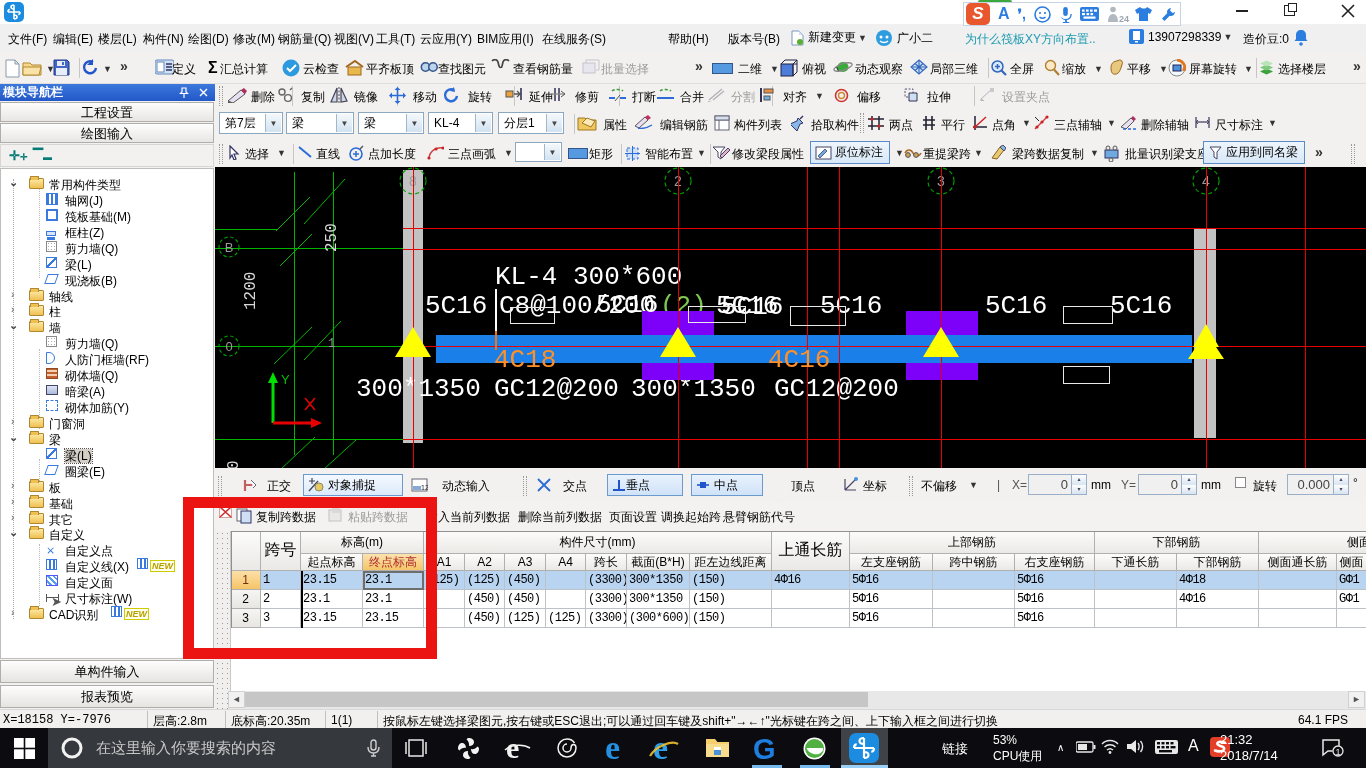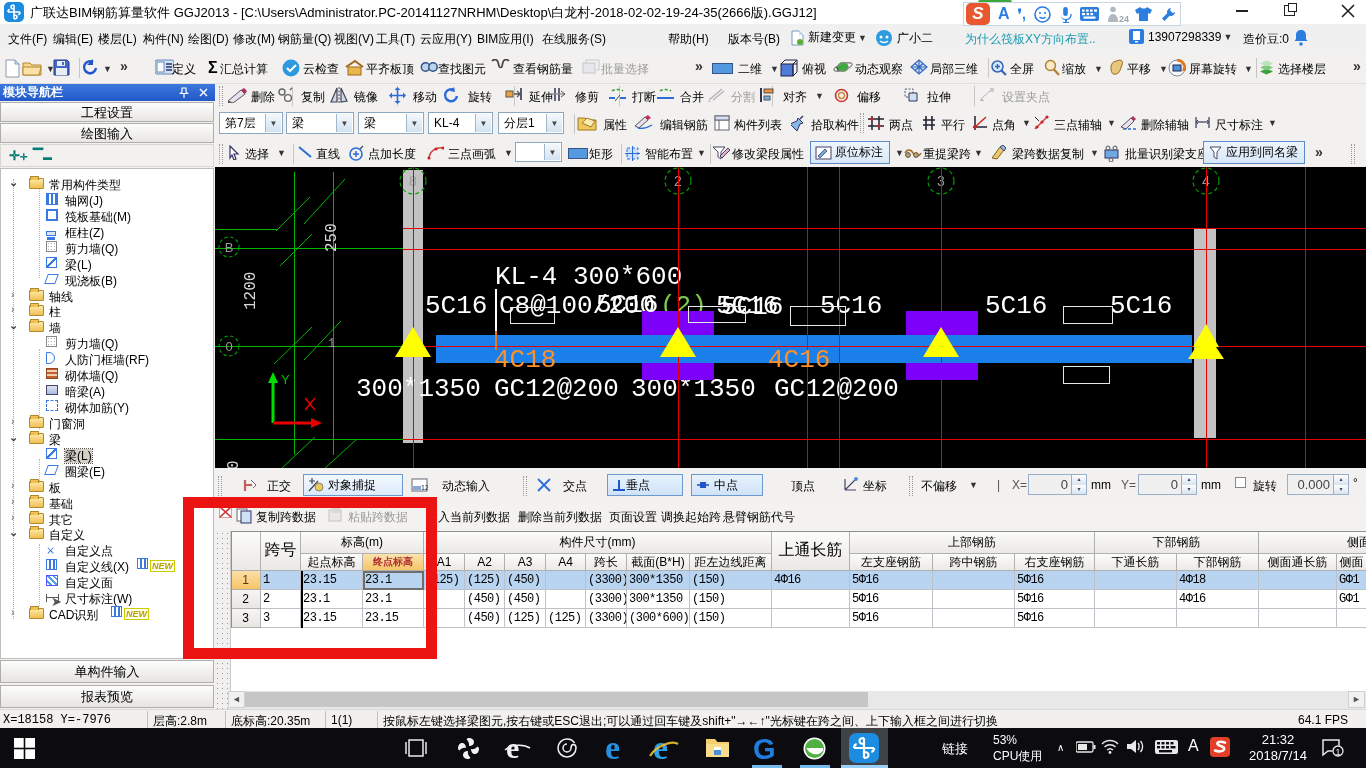--- a/index.html
+++ b/index.html
@@ -49,21 +49,20 @@
 <body>
 
 <div class="ab" id="titlebar" style="left:0;top:0;width:1366px;height:24px;background:#fff">
   <div class="ab" style="left:4px;top:2px;width:20px;height:20px;background:#1b8ce0;border-radius:5px">
     <svg width="20" height="20" viewBox="0 0 20 20">
         <g stroke="#fff" stroke-width="1.6" fill="none">
           <path d="M10 3v14M10 3c-2 0-3 1-3 2s1 2 3 2M10 17c2 0 3-1 3-2s-1-2-3-2M4 10h12M4 10c0-1.5.8-2.5 1.8-2.5M16 10c0 1.5-.8 2.5-1.8 2.5"></path>
         </g>
       </svg>
   </div>
-  <div class="ab" style="left:30px;top:4px;font-size:13px;color:#000;white-space:nowrap">广联达BIM钢筋算量软件 GGJ2013 - [C:\Users\Administrator.PC-20141127NRHM\Desktop\白龙村-2018-02-02-19-24-35(2666版).GGJ12]</div>
   <div class="ab" style="left:1236px;top:10px;width:12px;height:2px;background:#222"></div>
   <div class="ab" style="left:1284px;top:5px;width:11px;height:11px;border:1.5px solid #222"></div>
   <div class="ab" style="left:1288px;top:3px;width:9px;height:9px;border:1.5px solid #222;background:#fff"></div>
   <svg class="ab" style="left:1340px;top:3px" width="16" height="16" viewBox="0 0 16 16">
       <path d="M2 2l12 12M14 2L2 14" stroke="#222" stroke-width="1.6"></path>
     </svg>
 
   <div class="ab" style="left:978px;top:0;width:34px;height:5px;background:#3aa83a;border-radius:2px"></div>
   <div class="ab" style="left:963px;top:2px;width:218px;height:24px;background:#fff;border:1px solid #c8d4e0;display:flex;align-items:center;z-index:40">
     <span style="width:24px;height:22px;margin-left:2px;background:#e8572e;border-radius:5px;color:#fff;font-weight:bold;font-size:17px;text-align:center;line-height:21px;font-style:italic">S</span>
@@ -858,21 +857,21 @@
   <div class="ab" style="left:0;top:0;width:16px;height:178px;background:#f0efed;border-right:1px solid #c8c8c8;background-image:radial-gradient(#9a9a9a 0.8px,transparent 0.8px);background-size:5px 5px"></div>
   <div class="ab" style="left:16px;top:0px;width:30px;height:40px;border-right:1px solid #b0b0b0;border-bottom:1px solid #b0b0b0;background:linear-gradient(#fcfcfb,#ebe9e6);color:#000;font-size:12px;display:flex;align-items:center;justify-content:center;white-space:nowrap;overflow:hidden;"></div>
   <div class="ab" style="left:46px;top:0px;width:40px;height:40px;border-right:1px solid #b0b0b0;border-bottom:1px solid #b0b0b0;background:linear-gradient(#fcfcfb,#ebe9e6);color:#000;font-size:16px;display:flex;align-items:center;justify-content:center;white-space:nowrap;overflow:hidden;text-align:right;">跨号</div>
   <div class="ab" style="left:86px;top:0px;width:123px;height:23px;border-right:1px solid #b0b0b0;border-bottom:1px solid #b0b0b0;background:linear-gradient(#fcfcfb,#ebe9e6);color:#000;font-size:12px;display:flex;align-items:center;justify-content:center;white-space:nowrap;overflow:hidden;">标高(m)</div>
   <div class="ab" style="left:209px;top:0px;width:348px;height:23px;border-right:1px solid #b0b0b0;border-bottom:1px solid #b0b0b0;background:linear-gradient(#fcfcfb,#ebe9e6);color:#000;font-size:12px;display:flex;align-items:center;justify-content:center;white-space:nowrap;overflow:hidden;">构件尺寸(mm)</div>
   <div class="ab" style="left:557px;top:0px;width:78px;height:40px;border-right:1px solid #b0b0b0;border-bottom:1px solid #b0b0b0;background:linear-gradient(#fcfcfb,#ebe9e6);color:#000;font-size:16px;display:flex;align-items:center;justify-content:center;white-space:nowrap;overflow:hidden;">上通长筋</div>
   <div class="ab" style="left:635px;top:0px;width:245px;height:23px;border-right:1px solid #b0b0b0;border-bottom:1px solid #b0b0b0;background:linear-gradient(#fcfcfb,#ebe9e6);color:#000;font-size:12px;display:flex;align-items:center;justify-content:center;white-space:nowrap;overflow:hidden;">上部钢筋</div>
   <div class="ab" style="left:880px;top:0px;width:164px;height:23px;border-right:1px solid #b0b0b0;border-bottom:1px solid #b0b0b0;background:linear-gradient(#fcfcfb,#ebe9e6);color:#000;font-size:12px;display:flex;align-items:center;justify-content:center;white-space:nowrap;overflow:hidden;">下部钢筋</div>
   <div class="ab" style="left:1044px;top:0px;width:108px;height:23px;border-right:1px solid #b0b0b0;border-bottom:1px solid #b0b0b0;background:linear-gradient(#fcfcfb,#ebe9e6);color:#000;font-size:12px;display:flex;align-items:center;justify-content:center;white-space:nowrap;overflow:hidden;justify-content:flex-start;padding-left:88px;">侧面钢</div>
   <div class="ab" style="left:86px;top:23px;width:62px;height:17px;border-right:1px solid #b0b0b0;border-bottom:1px solid #b0b0b0;background:linear-gradient(#fcfcfb,#ebe9e6);color:#000;font-size:12px;display:flex;align-items:center;justify-content:center;white-space:nowrap;overflow:hidden;">起点标高</div>
-  <div class="ab" style="left:148px;top:23px;width:61px;height:17px;border-right:1px solid #b0b0b0;border-bottom:1px solid #b0b0b0;background:linear-gradient(#fbe3b0,#f5c568);color:#b03030;font-size:10px;display:flex;align-items:center;justify-content:center;white-space:nowrap;overflow:hidden;font-weight:bold;">终点标高</div>
+  <div class="ab" style="left:148px;top:23px;width:61px;height:17px;border-right:1px solid #b0b0b0;border-bottom:1px solid #b0b0b0;background:linear-gradient(#fbe3b0,#f5c568);color:#b03030;font-size:12px;display:flex;align-items:center;justify-content:center;white-space:nowrap;overflow:hidden;">终点标高</div>
   <div class="ab" style="left:209px;top:23px;width:41px;height:17px;border-right:1px solid #b0b0b0;border-bottom:1px solid #b0b0b0;background:linear-gradient(#fcfcfb,#ebe9e6);color:#000;font-size:12px;display:flex;align-items:center;justify-content:center;white-space:nowrap;overflow:hidden;">A1</div>
   <div class="ab" style="left:250px;top:23px;width:40px;height:17px;border-right:1px solid #b0b0b0;border-bottom:1px solid #b0b0b0;background:linear-gradient(#fcfcfb,#ebe9e6);color:#000;font-size:12px;display:flex;align-items:center;justify-content:center;white-space:nowrap;overflow:hidden;">A2</div>
   <div class="ab" style="left:290px;top:23px;width:41px;height:17px;border-right:1px solid #b0b0b0;border-bottom:1px solid #b0b0b0;background:linear-gradient(#fcfcfb,#ebe9e6);color:#000;font-size:12px;display:flex;align-items:center;justify-content:center;white-space:nowrap;overflow:hidden;">A3</div>
   <div class="ab" style="left:331px;top:23px;width:40px;height:17px;border-right:1px solid #b0b0b0;border-bottom:1px solid #b0b0b0;background:linear-gradient(#fcfcfb,#ebe9e6);color:#000;font-size:12px;display:flex;align-items:center;justify-content:center;white-space:nowrap;overflow:hidden;">A4</div>
   <div class="ab" style="left:371px;top:23px;width:41px;height:17px;border-right:1px solid #b0b0b0;border-bottom:1px solid #b0b0b0;background:linear-gradient(#fcfcfb,#ebe9e6);color:#000;font-size:12px;display:flex;align-items:center;justify-content:center;white-space:nowrap;overflow:hidden;">跨长</div>
   <div class="ab" style="left:412px;top:23px;width:63px;height:17px;border-right:1px solid #b0b0b0;border-bottom:1px solid #b0b0b0;background:linear-gradient(#fcfcfb,#ebe9e6);color:#000;font-size:12px;display:flex;align-items:center;justify-content:center;white-space:nowrap;overflow:hidden;">截面(B*H)</div>
   <div class="ab" style="left:475px;top:23px;width:82px;height:17px;border-right:1px solid #b0b0b0;border-bottom:1px solid #b0b0b0;background:linear-gradient(#fcfcfb,#ebe9e6);color:#000;font-size:12px;display:flex;align-items:center;justify-content:center;white-space:nowrap;overflow:hidden;">距左边线距离</div>
   <div class="ab" style="left:635px;top:23px;width:83px;height:17px;border-right:1px solid #b0b0b0;border-bottom:1px solid #b0b0b0;background:linear-gradient(#fcfcfb,#ebe9e6);color:#000;font-size:12px;display:flex;align-items:center;justify-content:center;white-space:nowrap;overflow:hidden;">左支座钢筋</div>
   <div class="ab" style="left:718px;top:23px;width:82px;height:17px;border-right:1px solid #b0b0b0;border-bottom:1px solid #b0b0b0;background:linear-gradient(#fcfcfb,#ebe9e6);color:#000;font-size:12px;display:flex;align-items:center;justify-content:center;white-space:nowrap;overflow:hidden;">跨中钢筋</div>
   <div class="ab" style="left:800px;top:23px;width:80px;height:17px;border-right:1px solid #b0b0b0;border-bottom:1px solid #b0b0b0;background:linear-gradient(#fcfcfb,#ebe9e6);color:#000;font-size:12px;display:flex;align-items:center;justify-content:center;white-space:nowrap;overflow:hidden;">右支座钢筋</div>
@@ -959,20 +958,32 @@
 
 <div class="ab" id="taskbar" style="left:0;top:728px;width:1366px;height:40px;background:#0c0c10;color:#fff">
   <svg class="ab" style="left:14px;top:10px" width="21" height="21" viewBox="0 0 21 21">
       <g fill="#fff">
         <rect x="0" y="0" width="9.7" height="9.7"></rect>
         <rect x="11.3" y="0" width="9.7" height="9.7"></rect>
         <rect x="0" y="11.3" width="9.7" height="9.7"></rect>
         <rect x="11.3" y="11.3" width="9.7" height="9.7"></rect>
       </g>
     </svg>
+  <div class="ab" style="left:48px;top:0;width:344px;height:40px;background:#35383d;display:flex;align-items:center">
+    <svg style="margin-left:12px" width="24" height="24" viewBox="0 0 24 24">
+        <circle cx="12" cy="12" r="9" fill="none" stroke="#f2f2f2" stroke-width="3"></circle>
+      </svg>
+    <span style="margin-left:12px;color:#c8c8c8;font-size:15px">在这里输入你要搜索的内容</span>
+    <svg style="position:absolute;right:12px" width="13" height="18" viewBox="0 0 13 18">
+        <g fill="none" stroke="#cfcfcf" stroke-width="1.4">
+          <rect x="4" y="1" width="5" height="10" rx="2.5"></rect>
+          <path d="M1 8c0 4 2.3 6 5.5 6S12 12 12 8M6.5 14v3M4 17h5"></path>
+        </g>
+      </svg>
+  </div>
   <svg class="ab" style="left:405px;top:11px" width="22" height="18" viewBox="0 0 22 18">
       <g fill="none" stroke="#e8e8e8" stroke-width="1.5">
         <rect x="4" y="1" width="14" height="16"></rect>
         <path d="M1 3v12M21 3v12"></path>
       </g>
     </svg>
   <svg class="ab" style="left:456px;top:8px" width="25" height="25" viewBox="0 0 25 25">
       <g fill="#f2f2f2">
         <path d="M12.5 2c3 0 5.5 1.5 5.5 4s-2 4-5 4c.5-2.5-.5-5-2.5-6.5C11 2.6 11.7 2 12.5 2zM2 12.5c0-3 1.5-5.5 4-5.5s4 2 4 5c-2.5-.5-5 .5-6.5 2.5C2.6 14 2 13.3 2 12.5zM12.5 23c-3 0-5.5-1.5-5.5-4s2-4 5-4c-.5 2.5.5 5 2.5 6.5-.5.9-1.2 1.5-2 1.5zM23 12.5c0 3-1.5 5.5-4 5.5s-4-2-4-5c2.5.5 5-.5 6.5-2.5.9.5 1.5 1.2 1.5 2z"></path>
       </g>
@@ -1046,21 +1057,21 @@
         <rect x="11" y="6" width="3" height="2.4"></rect>
         <rect x="15.5" y="6" width="5" height="2.4"></rect>
         <rect x="4" y="10" width="13" height="2.4"></rect>
       </g>
     </svg>
   <span class="ab" style="left:1188px;top:9px;font-size:16px">A</span>
   <svg class="ab" style="left:1210px;top:9px" width="20" height="20" viewBox="0 0 20 20">
       <rect width="20" height="20" rx="4" fill="#e33e28"></rect>
       <path d="M5 13.5c3.5 1.5 8 1 9-1 .8-1.8-1-2.8-3.5-3.6-2.4-.8-3.8-1.6-3-3 .8-1.5 4.5-1.4 7.5-.3" stroke="#fff" stroke-width="2.6" fill="none" stroke-linecap="round"></path>
     </svg>
-  <span class="ab" style="left:1245px;top:4px;font-size:13px;width:66px;text-align:center;line-height:16px">21:32<br>2018/7/14</span>
+  <span class="ab" style="left:1220px;top:4px;font-size:13px;width:66px;line-height:16px">21:32<br>2018/7/14</span>
   <svg class="ab" style="left:1322px;top:10px" width="22" height="20" viewBox="0 0 22 20">
       <path d="M1 2h16v11H6l-5 4z" fill="none" stroke="#e8e8e8" stroke-width="1.5"></path>
       <circle cx="16" cy="13" r="5.5" fill="#0c0c10"></circle>
       <circle cx="16" cy="13" r="5" fill="none" stroke="#e8e8e8" stroke-width="1.3"></circle>
       <text x="16" y="16.5" text-anchor="middle" font-size="9" fill="#e8e8e8" font-family="Liberation Sans">1</text>
     </svg>
 </div>
 
 <div class="ab" style="left:183px;top:497px;width:254px;height:162px;border:11px solid #ec1313;z-index:60"></div>
 

